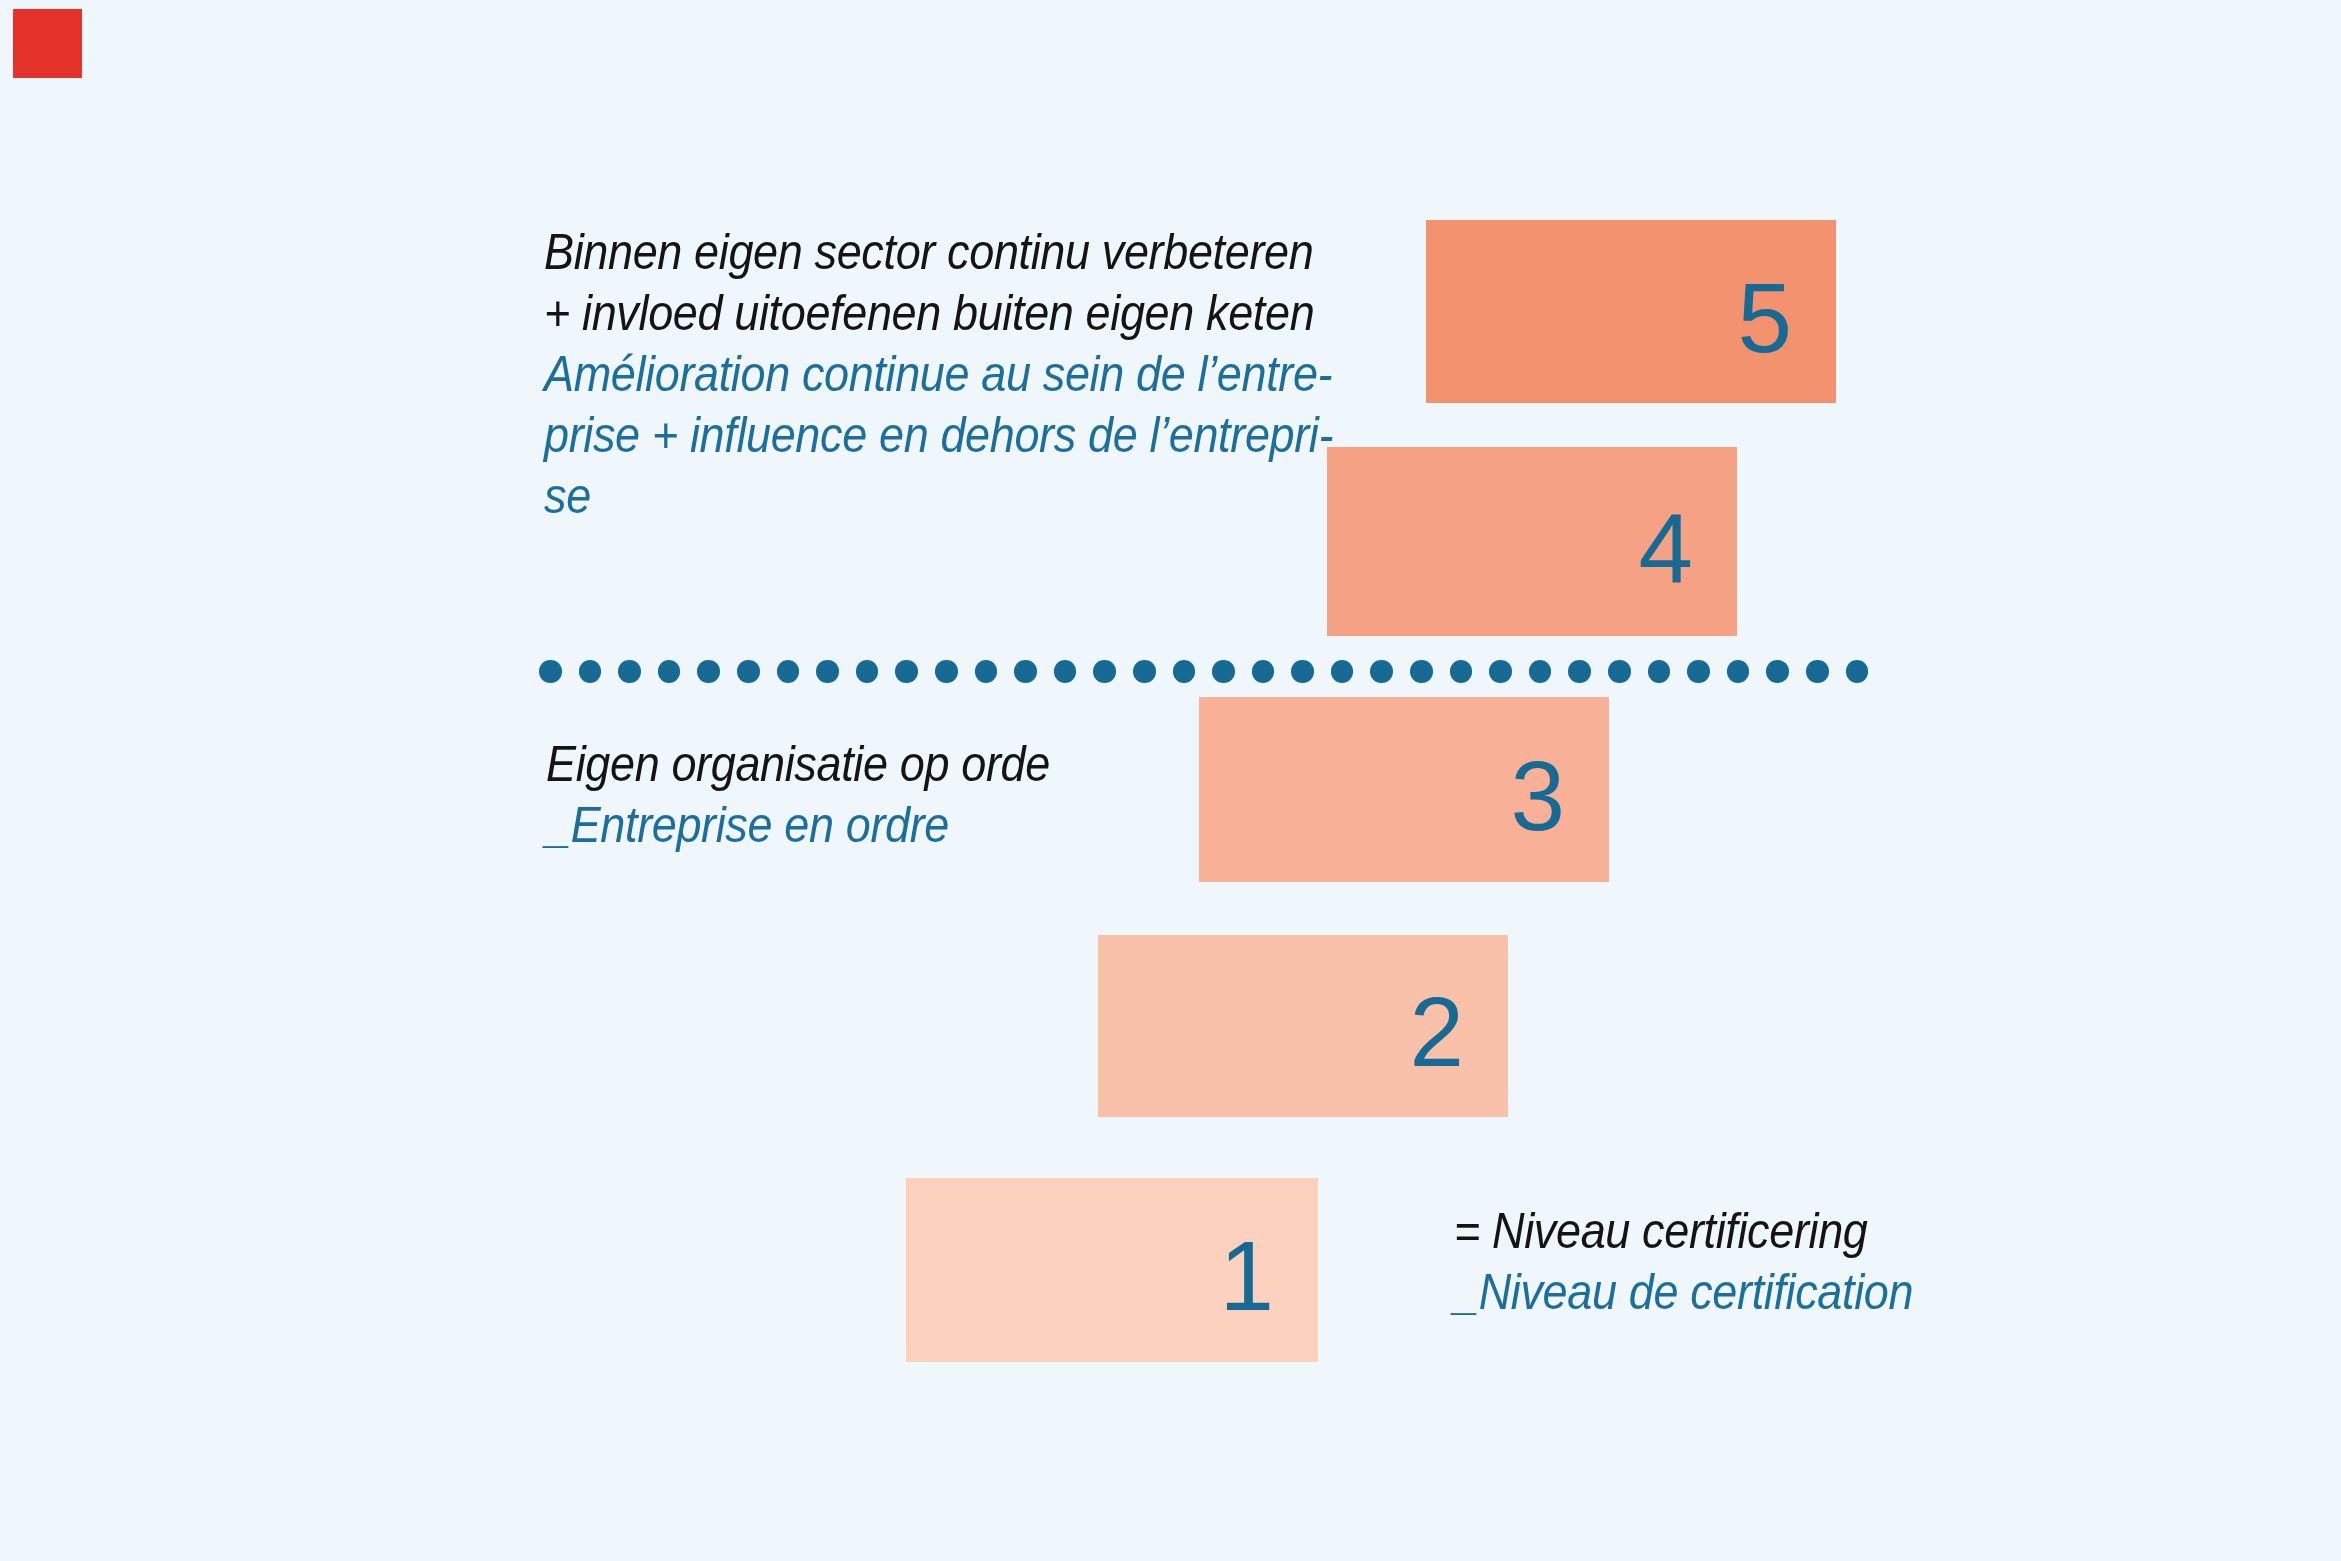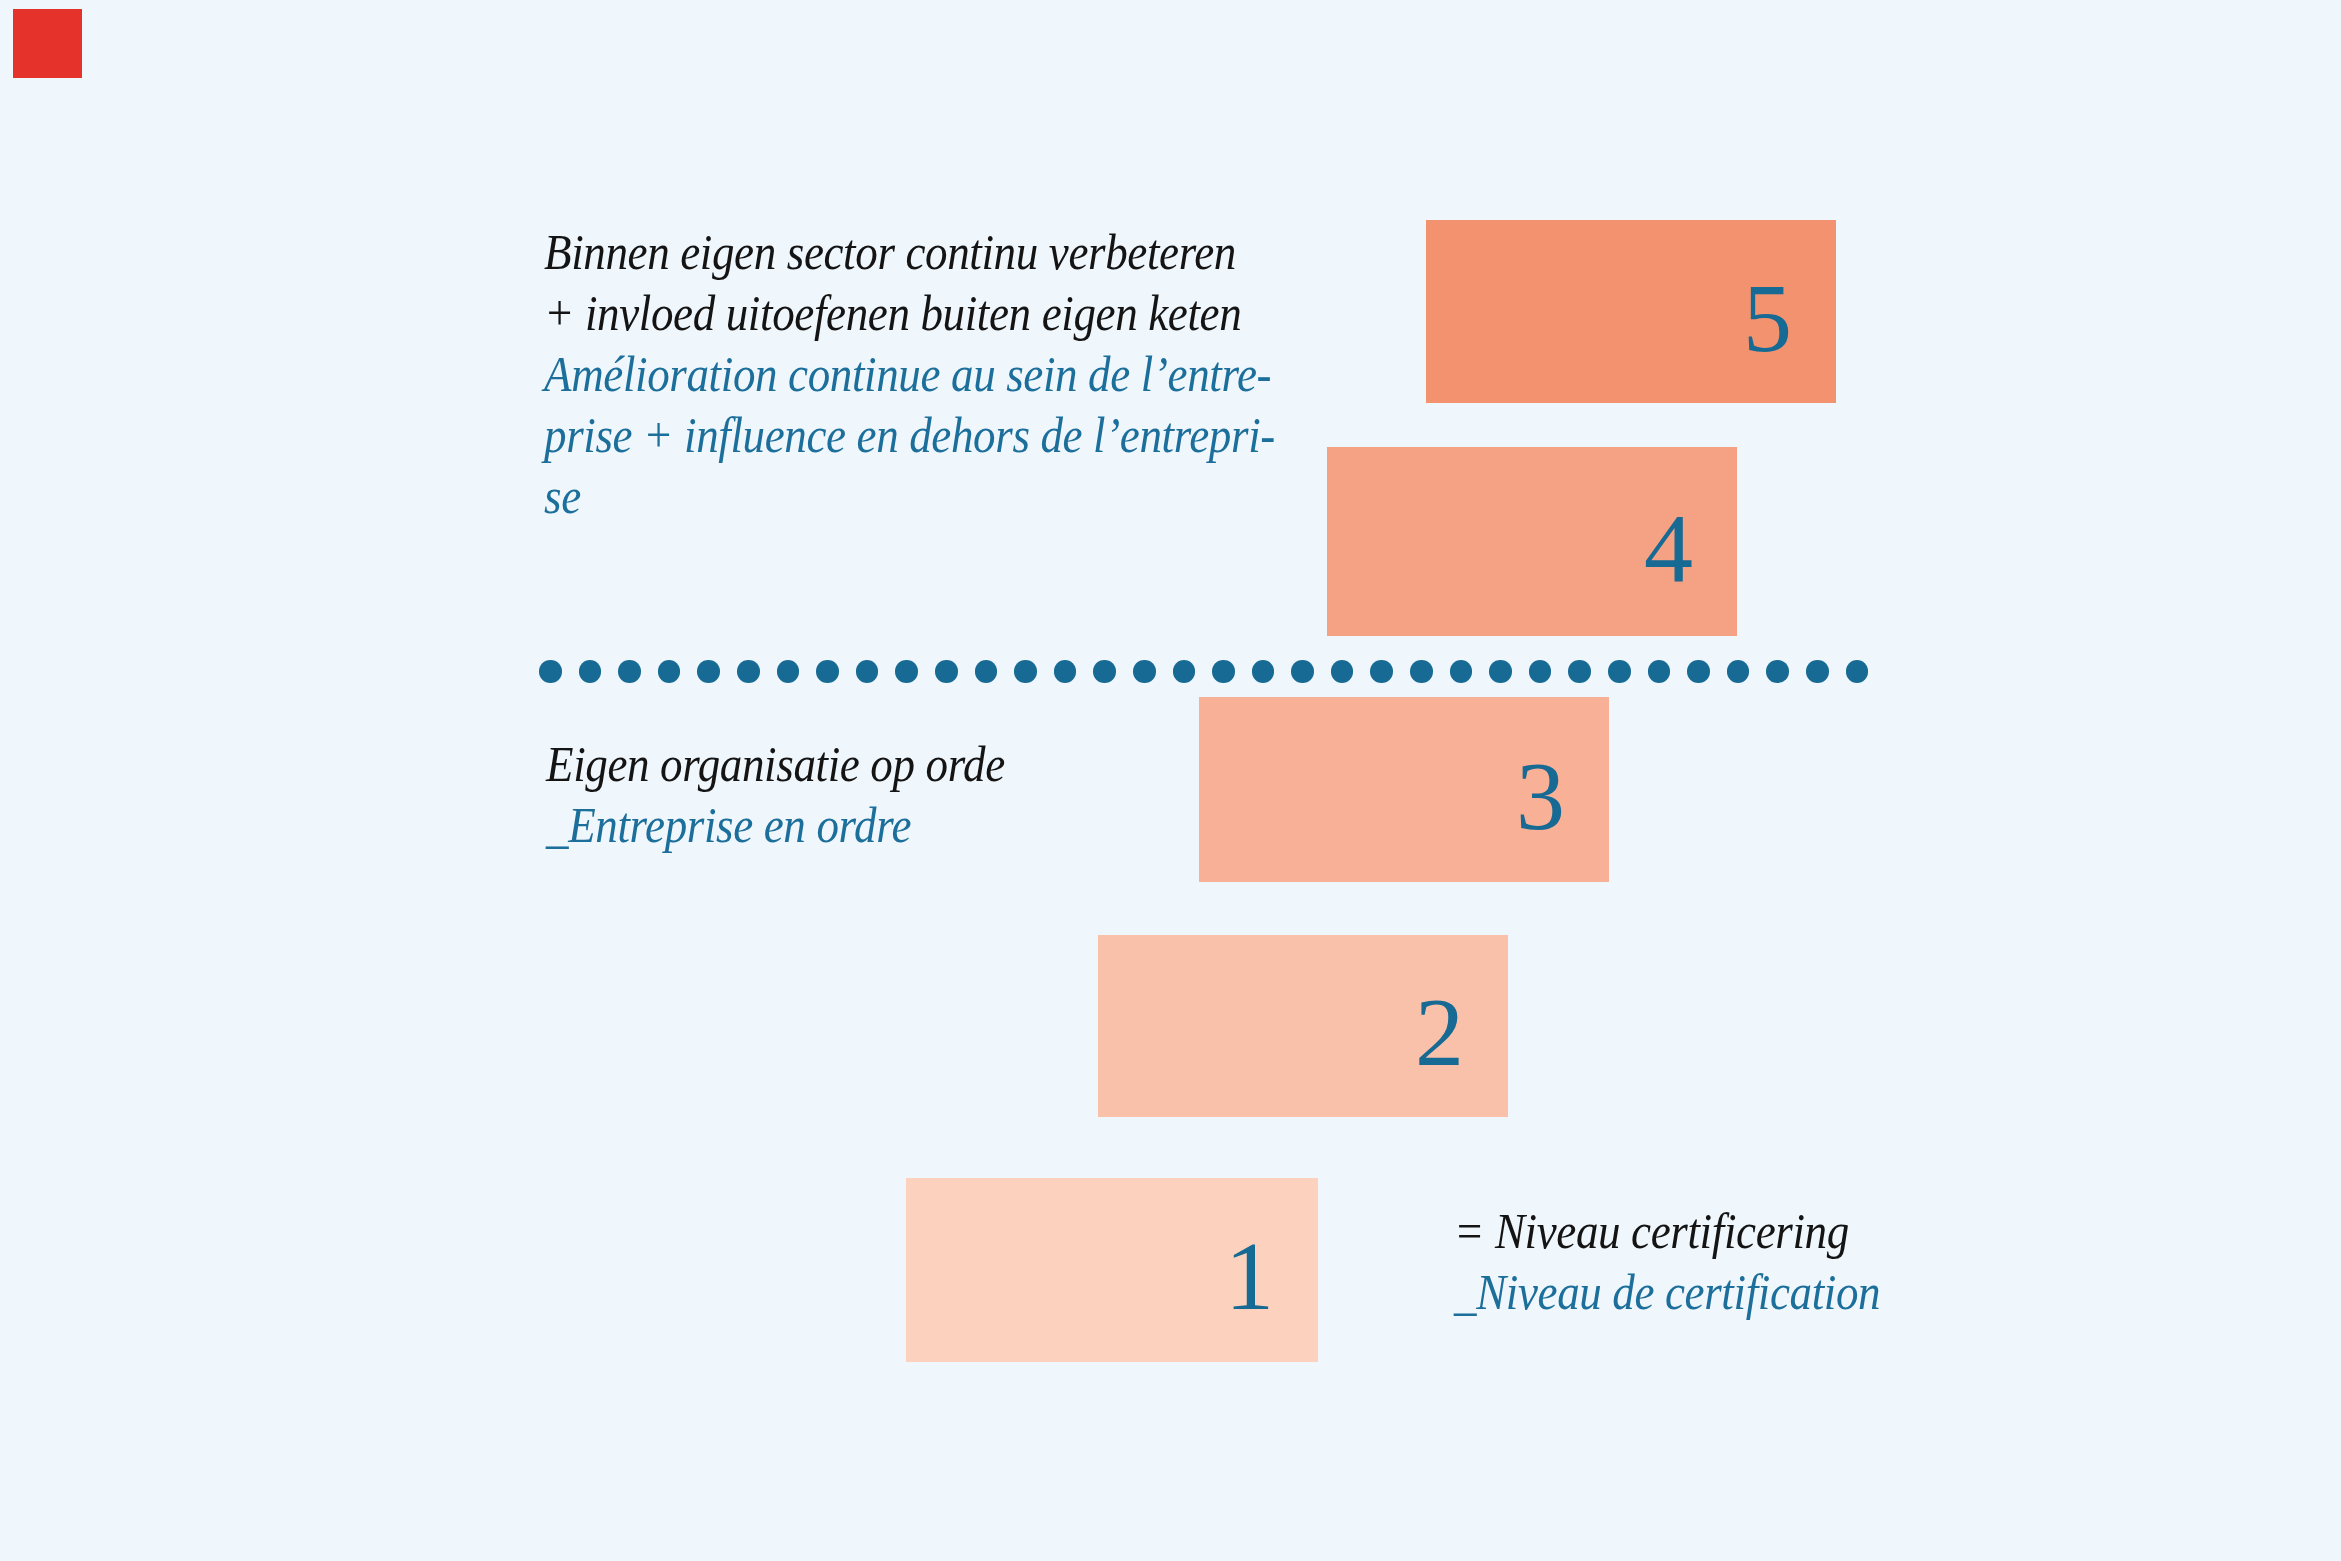--- a/index.html
+++ b/index.html
@@ -10,21 +10,21 @@
     --dot:#176a93;
     --corner:#e5332b;
   }
   html,body{margin:0;padding:0;}
   .stage{
     position:relative;
     width:2342px;
     height:1561px;
     background:var(--bg);
     overflow:hidden;
-    font-family:Liberation Serif, serif;
+    font-family:Liberation Sans, sans-serif;
   }
   .corner{
     position:absolute;
     left:12.5px; top:9.4px;
     width:69px; height:69px;
     background:var(--corner);
   }
   .caption{
     position:absolute;
     font-style:italic;

